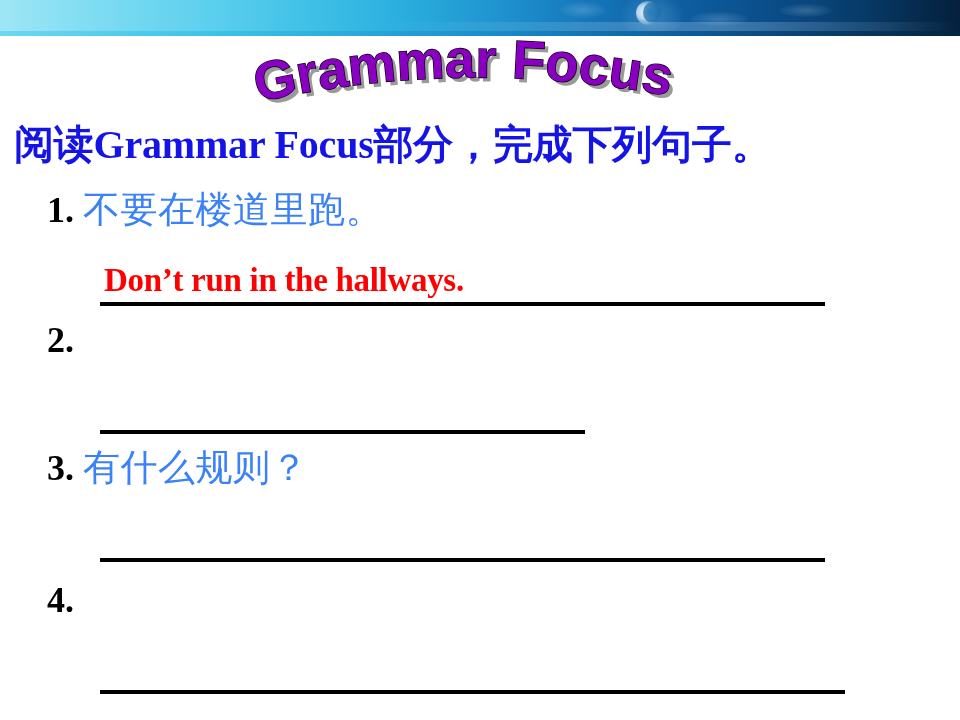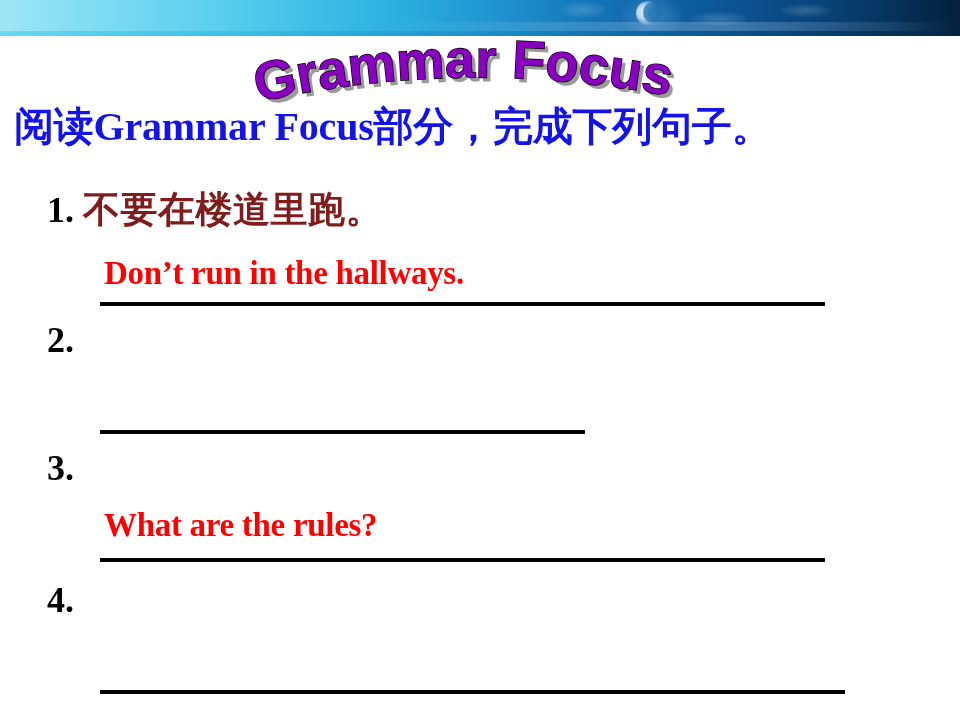--- a/index.html
+++ b/index.html
@@ -125,21 +125,21 @@
     display: block;
     width: 960px;
     height: 66px;
     overflow: visible;
   }
 
   
   .instruction {
     position: absolute;
     left: 14px;
-    top: 104px;
+    top: 122px;
     color: #1414e6;
     font-family: "Liberation Serif", serif;
     font-weight: bold;
     font-size: 40px;
     line-height: 46px;
     white-space: nowrap;
     letter-spacing: -0.2px;
   }
 
   
@@ -160,23 +160,23 @@
   }
   .q-num {
     color: #000000;
     font-family: "Liberation Serif", serif;
     font-weight: bold;
     font-size: 36px;
     line-height: 48px;
     margin-right: 9px;
   }
   .q-cn {
-    color: #7f1d1d;
-    font-family: "Liberation Serif", serif;
-    font-weight: bold;
+    color: #3b82f6;
+    font-family: "Liberation Serif", serif;
+    font-weight: normal;
     font-size: 37px;
     line-height: 48px;
     letter-spacing: 0.5px;
   }
   .a-line {
     position: relative;
     padding-left: 104px;
     white-space: nowrap;
   }
   .a-en {
@@ -229,39 +229,37 @@
 
 <div class="instruction">阅读Grammar Focus部分，完成下列句子。</div>
 
 <div class="items">
 
   <div class="item" style="height:130px;">
     <div class="q-line">
       <span class="q-num">1.</span>
       <span class="q-cn">不要在楼道里跑。</span>
     </div>
-    <div class="a-line" style="margin-top:18px;">
+    <div class="a-line" style="margin-top:25px;">
       <span class="a-en">Don’t run in the hallways.</span>
     </div>
     <div class="rule" style="top:116px; width:725px;"></div>
   </div>
 
   <div class="item" style="height:128px;">
     <div class="q-line">
       <span class="q-num">2.</span>
     </div>
     <div class="rule" style="top:114px; width:485px;"></div>
   </div>
 
   <div class="item" style="height:132px;">
     <div class="q-line">
       <span class="q-num">3.</span>
-    </div>
-    <div class="a-line" style="margin-top:12px;">
-      <span class="a-en">What are the rules?</span>
+      <span class="q-cn">有什么规则？</span>
     </div>
     <div class="rule" style="top:114px; width:725px;"></div>
   </div>
 
   <div class="item" style="height:130px;">
     <div class="q-line">
       <span class="q-num">4.</span>
     </div>
     <div class="rule" style="top:114px; width:745px;"></div>
   </div>

